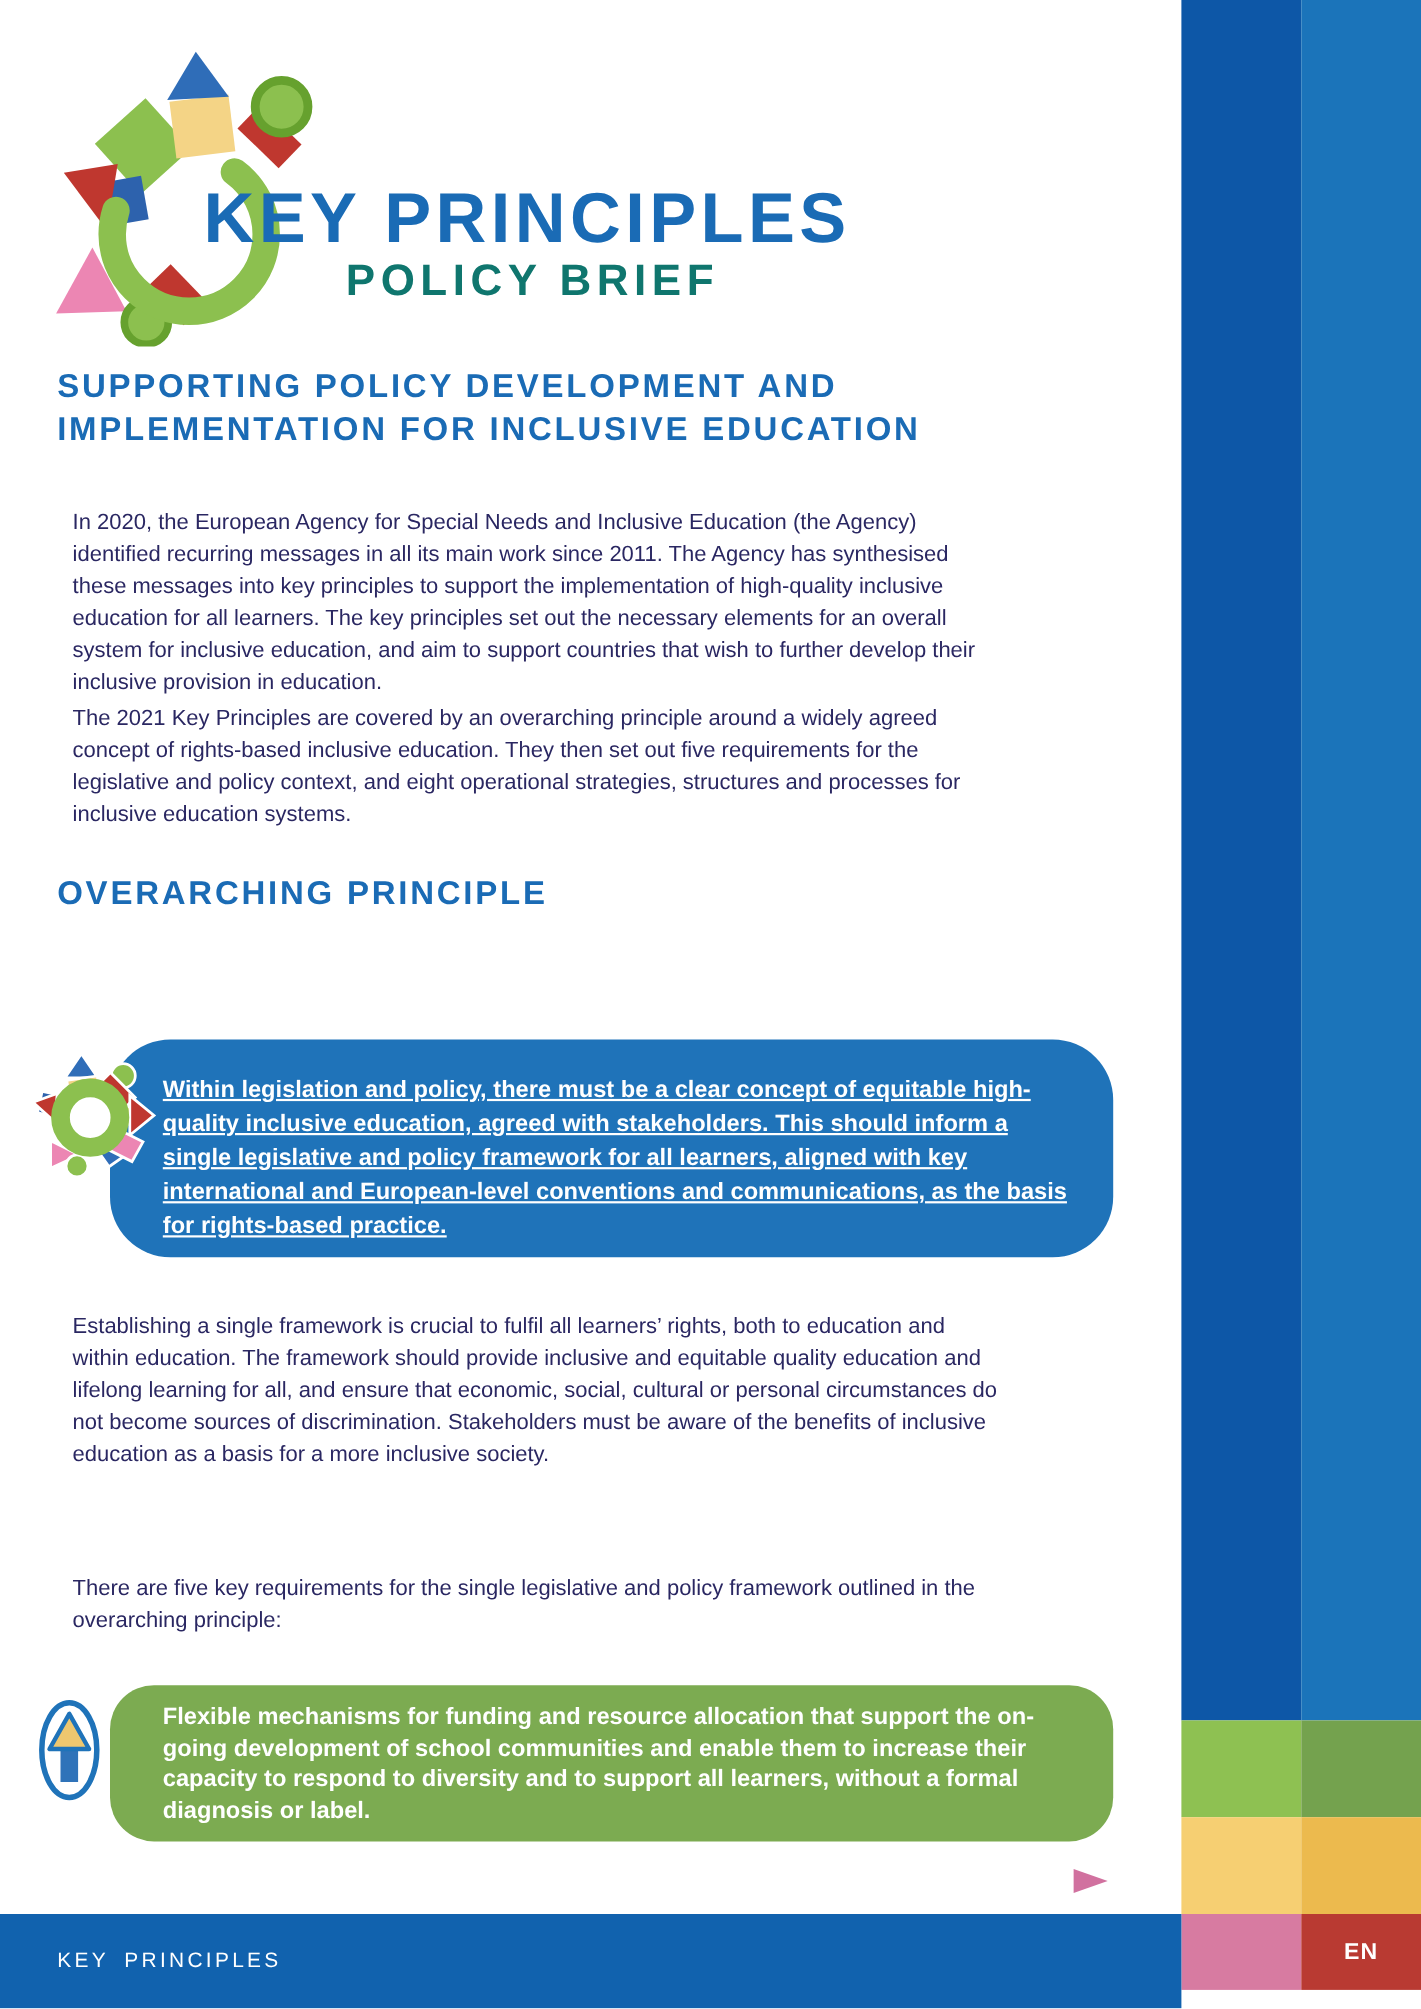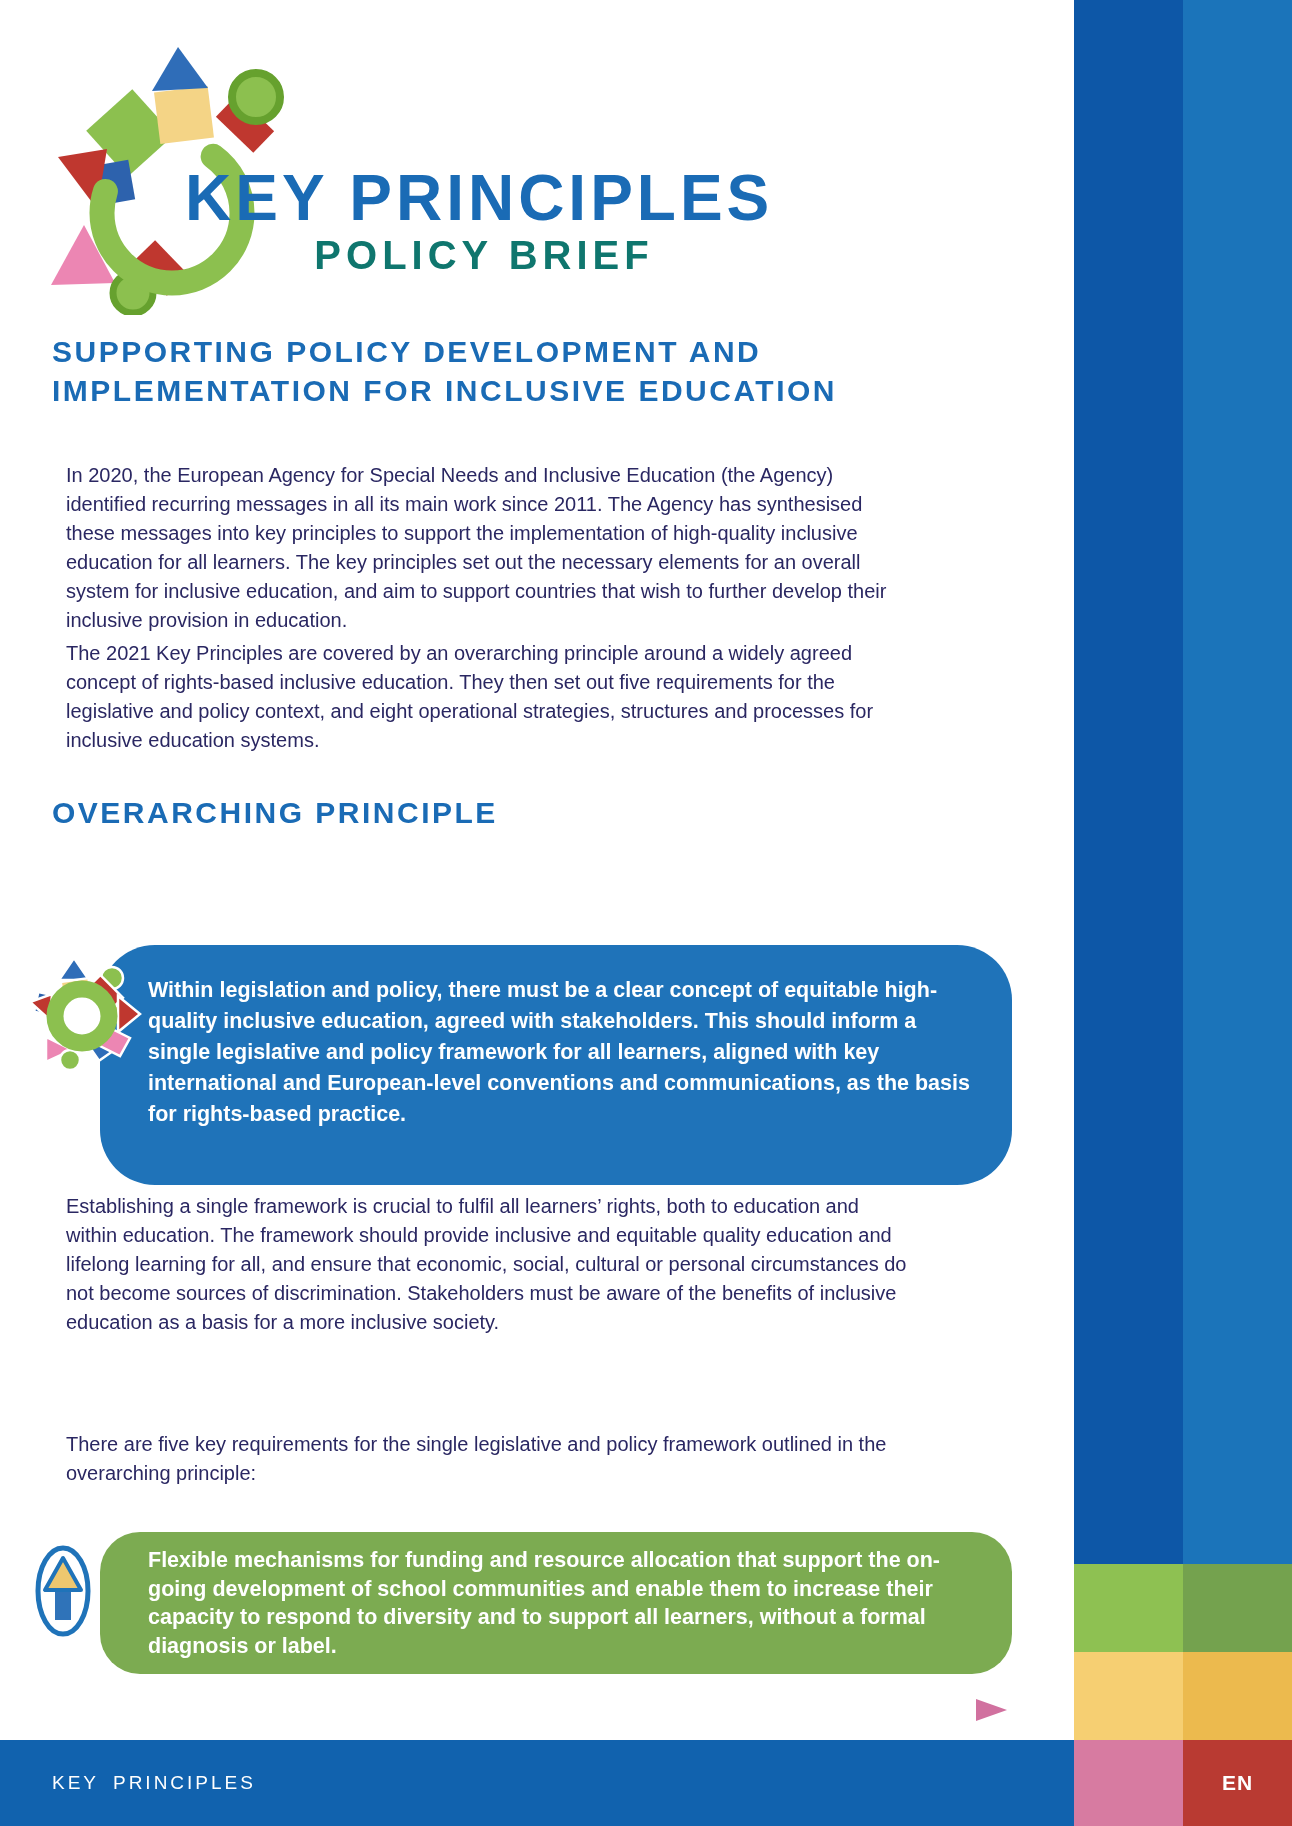--- a/index.html
+++ b/index.html
@@ -10,21 +10,21 @@
     font-family:"Liberation Sans",sans-serif;
     overflow:hidden;
   }
   
   .sb{position:absolute;width:109px;}
   .sb.c1{left:1074px;}
   .sb.c2{left:1183px;}
   .sb.r1{top:0;height:1564px;}
   .sb.r2{top:1564px;height:88px;}
   .sb.r3{top:1652px;height:88px;}
-  .sb.r4{top:1740px;height:86px;}
+  .sb.r4{top:1740px;height:69px;}
   .sb.blue-d{background:#0d57a7;}
   .sb.blue-l{background:#1b74ba;}
   .sb.green-l{background:#8ec152;}
   .sb.green-d{background:#74a24e;}
   .sb.yellow-l{background:#f6cf72;}
   .sb.yellow-d{background:#ecba4e;}
   .sb.pink{background:#d77ba1;}
   .sb.red{background:#b93a32;}
   .lang-badge{
     display:flex;align-items:center;justify-content:center;
@@ -67,22 +67,23 @@
   .p1{top:447px;}
   .p2{top:625px;}
   .p3{top:1178px;}
   .p4{top:1416px;}
   
   .callout{
     position:absolute;left:100px;width:912px;box-sizing:border-box;
     color:#ffffff;font-weight:bold;font-size:21.5px;line-height:31px;
   }
   .callout-blue{
-    top:945px;height:240px;background:#1f73b9;border-radius:55px;
+    top:945px;height:198px;background:#1f73b9;border-radius:55px;
     padding:30px 34px 0 48px;
+    text-decoration:underline;
   }
   .callout-green{
     top:1532px;height:142px;background:#7cab51;border-radius:40px;
     padding:14px 52px 0 48px;line-height:28.5px;
   }
   .mini-logo{position:absolute;left:28px;top:956px;width:116px;height:116px;}
   .oval-icon{position:absolute;left:34px;top:1544px;width:58px;height:94px;}
   
   .fwd-arrow{
     position:absolute;left:976px;top:1699px;width:0;height:0;

